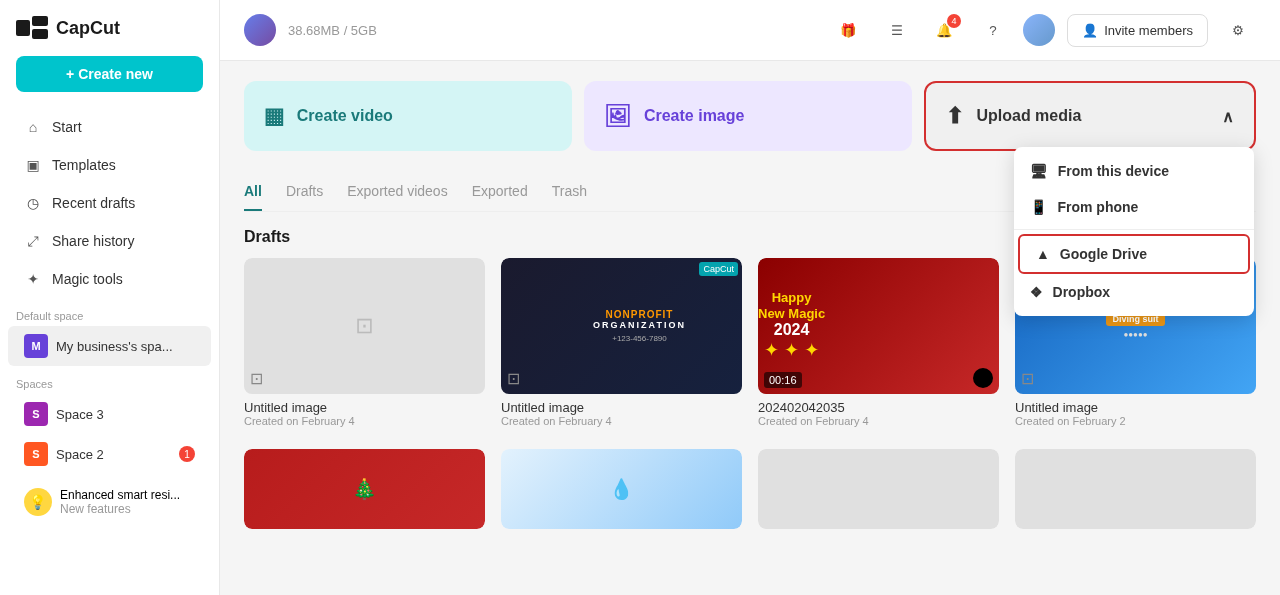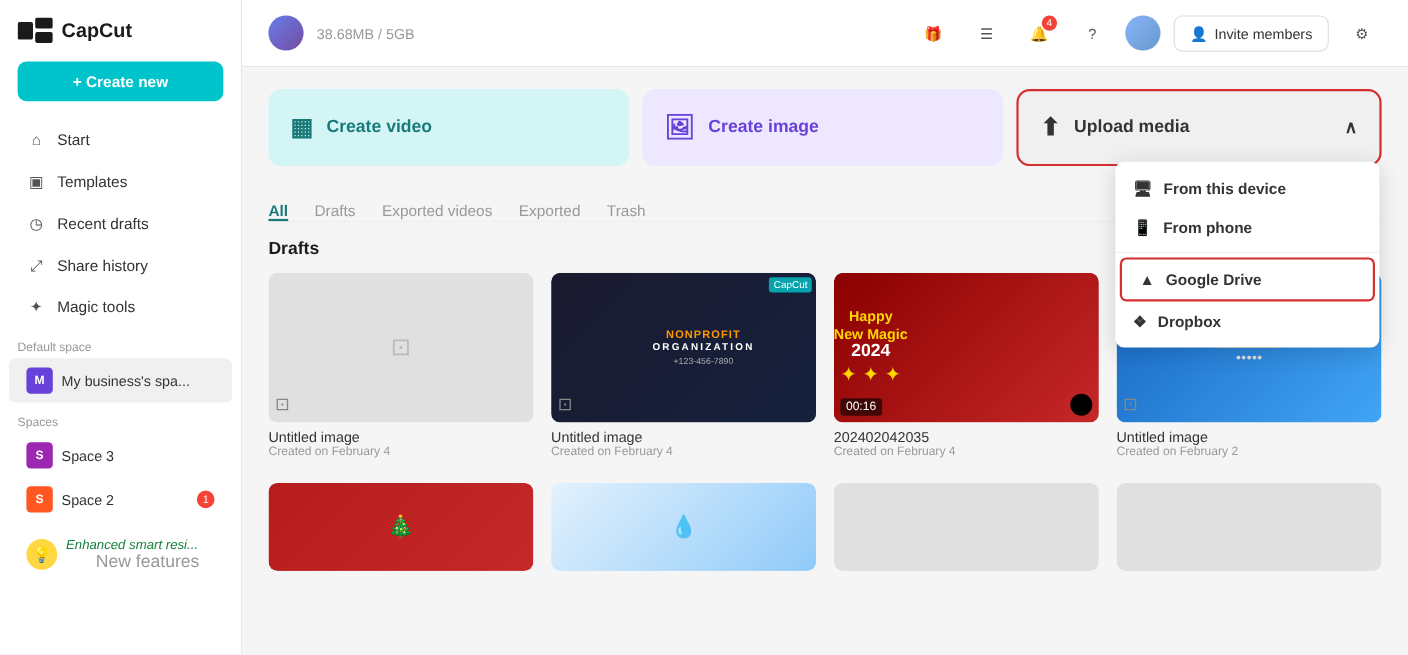--- a/index.html
+++ b/index.html
@@ -115,22 +115,22 @@
       width: 28px;
       height: 28px;
       background: #ffd740;
       border-radius: 50%;
       display: flex;
       align-items: center;
       justify-content: center;
       font-size: 14px;
     }
     .smart-text { display: flex; flex-direction: column; }
-    .smart-title { font-size: 12px; color: #15803d; font-style: italic; }
-    .smart-sub { font-size: 16px; color: #999; margin-left: 27px; }
+    .smart-title { font-size: 12px; color: #000000; }
+    .smart-sub { font-size: 12px; color: #999; }
 
     
     .main {
       flex: 1;
       display: flex;
       flex-direction: column;
       overflow: hidden;
     }
     .topbar {
       display: flex;
@@ -253,20 +253,21 @@
       align-items: center;
       gap: 24px;
       margin-bottom: 16px;
       border-bottom: 1px solid #eee;
       padding-bottom: 0;
     }
     .tab {
       font-size: 14px;
       color: #999;
       cursor: pointer;
+      padding-bottom: 10px;
       border-bottom: 2px solid transparent;
       margin-top: 12px;
     }
     .tab.active { color: #1a7a7a; border-bottom-color: #1a7a7a; font-weight: 600; }
     .tab-right { margin-left: auto; display: flex; gap: 8px; }
     .sort-btn {
       display: flex;
       align-items: center;
       gap: 4px;
       font-size: 13px;

